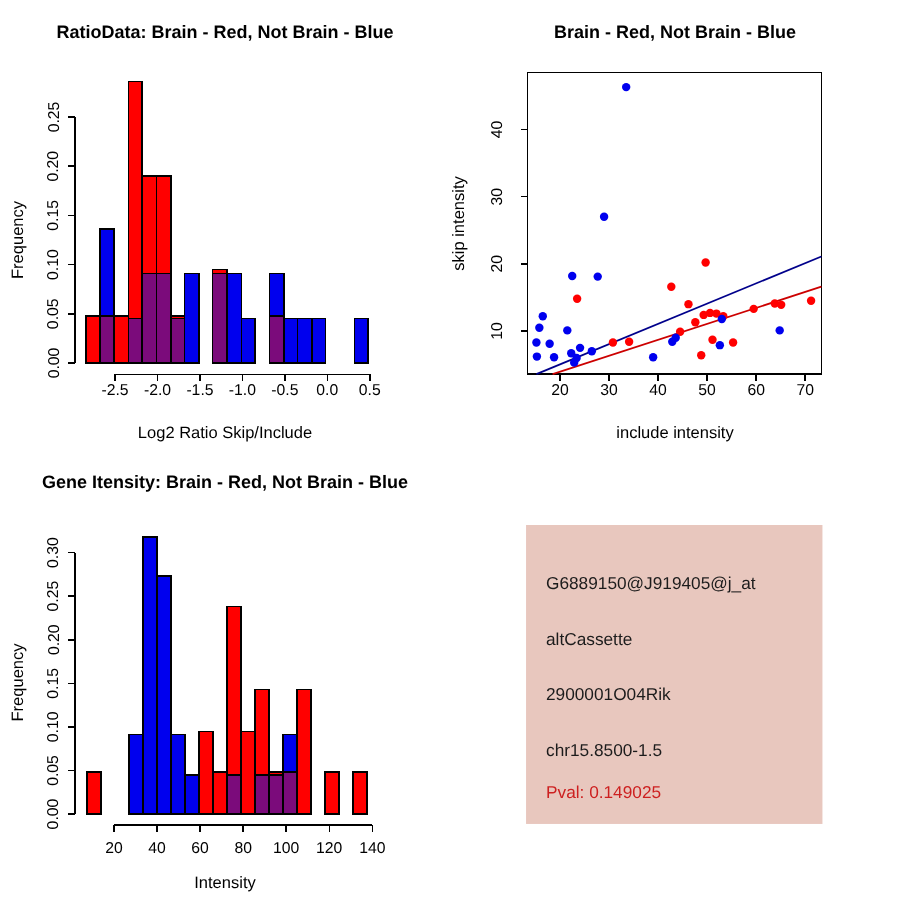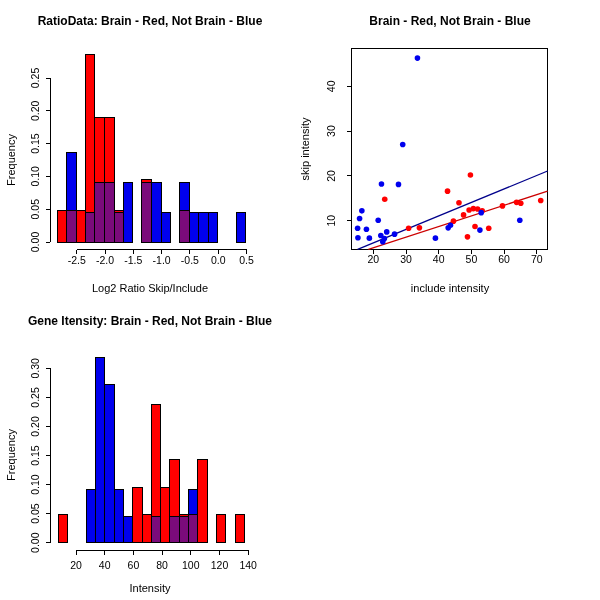--- a/index.html
+++ b/index.html
@@ -207,13 +207,23 @@
         <text x="39" y="126.49999999999999" font-size="10.5" text-anchor="middle" fill="#000000" font-weight="normal" transform="rotate(-90 39 126.49999999999999)">0.20</text>
         <line x1="50" y1="97.44999999999999" x2="45.5" y2="97.44999999999999" stroke="#000000" stroke-width="1" shape-rendering="crispEdges"></line>
         <text x="39" y="97.44999999999999" font-size="10.5" text-anchor="middle" fill="#000000" font-weight="normal" transform="rotate(-90 39 97.44999999999999)">0.25</text>
         <line x1="50" y1="68.4" x2="45.5" y2="68.4" stroke="#000000" stroke-width="1" shape-rendering="crispEdges"></line>
         <text x="39" y="68.4" font-size="10.5" text-anchor="middle" fill="#000000" font-weight="normal" transform="rotate(-90 39 68.4)">0.30</text>
         <text x="150" y="25" font-size="12" text-anchor="middle" fill="#000000" font-weight="bold">Gene Itensity: Brain - Red, Not Brain - Blue</text>
         <text x="150" y="292" font-size="11" text-anchor="middle" fill="#000000" font-weight="normal">Intensity</text>
         <text x="15" y="155" font-size="11" text-anchor="middle" fill="#000000" font-weight="normal" transform="rotate(-90 15 155)">Frequency</text>
       </svg>
   </div>
+  <div class="panel" id="panel-br">
+    <svg id="svg-info" viewBox="0 0 300 300">
+        <rect x="50.7" y="50" width="197.6" height="199.3" fill="#E8C7BE"></rect>
+        <text x="64" y="92.7" font-size="11.5" text-anchor="start" fill="#1C1C1C" font-weight="normal">G6889150@J919405@j_at</text>
+        <text x="64" y="130" font-size="11.5" text-anchor="start" fill="#1C1C1C" font-weight="normal">altCassette</text>
+        <text x="64" y="166.7" font-size="11.5" text-anchor="start" fill="#1C1C1C" font-weight="normal">2900001O04Rik</text>
+        <text x="64" y="204" font-size="11.5" text-anchor="start" fill="#1C1C1C" font-weight="normal">chr15.8500-1.5</text>
+        <text x="64" y="231.7" font-size="11.5" text-anchor="start" fill="#CD2020" font-weight="normal">Pval: 0.149025</text>
+      </svg>
+  </div>
 </div>
 
 </body></html>

